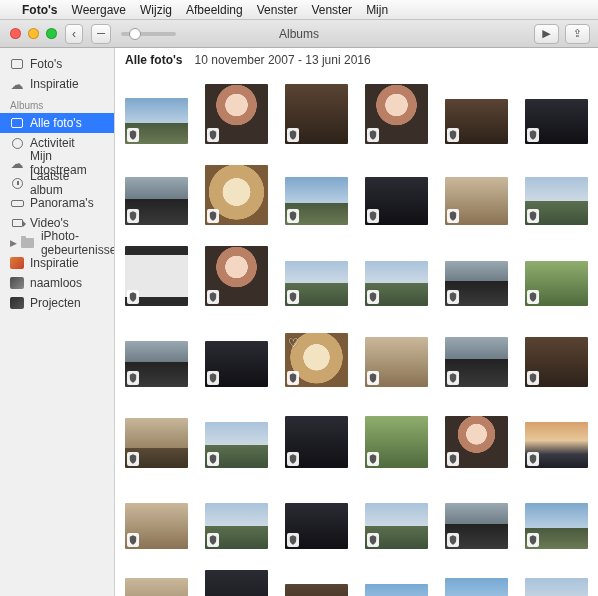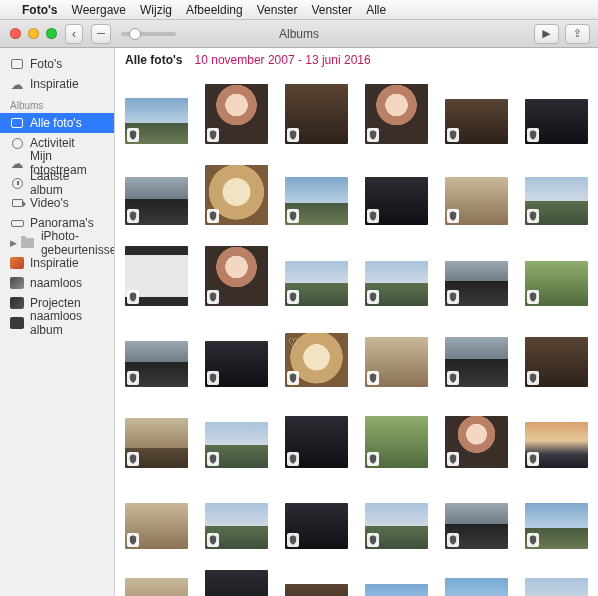--- a/index.html
+++ b/index.html
@@ -51,21 +51,21 @@
   .ic-thumb.a { background: linear-gradient(135deg,#e07b3a,#c0452a); }
   .ic-thumb.b { background: linear-gradient(135deg,#2a6bb0,#5fa7e0); }
   .ic-thumb.c { background: linear-gradient(135deg,#4a4a4a,#8a8a8a); }
   .ic-thumb.d { background: linear-gradient(135deg,#2d2d2d,#555); }
   .ic-thumb.e { background: #3a3a3a; }
 
   
   .content { flex: 1; background: #fff; display: flex; flex-direction: column; }
   .content-header { height: 24px; display: flex; align-items: center; gap: 12px; padding: 0 10px; font-size: 12px; }
   .content-header .title { font-weight: 600; color: #222; }
-  .content-header .daterange { color: #be185d; }
+  .content-header .daterange { color: #404040; }
 
   .grid-wrap { flex: 1; overflow: hidden; }
   .grid { display: grid; grid-template-columns: repeat(6, 63px); gap: 17px 17px; padding: 8px 10px; }
   .thumb { width: 63px; position: relative; display: flex; align-items: flex-end; justify-content: center; }
   .thumb .img { width: 100%; border-radius: 1px; position: relative; overflow: hidden; }
   .thumb .badge { position: absolute; left: 2px; bottom: 2px; width: 12px; height: 14px; background: rgba(255,255,255,0.92); border-radius: 2px; display: flex; align-items: center; justify-content: center; }
   .thumb .badge svg { width: 8px; height: 10px; }
   .thumb .fav { position: absolute; left: 3px; top: 3px; color: #fff; font-size: 12px; text-shadow: 0 0 2px rgba(0,0,0,0.8); }
 
   
@@ -88,21 +88,21 @@
 <body>
 
 <div class="menubar">
   <span class="apple"></span>
   <span class="appname">Foto's</span>
   <span>Weergave</span>
   <span>Wijzig</span>
   <span>Afbeelding</span>
   <span>Venster</span>
   <span>Venster</span>
-  <span>Alle</span>
+  <span>Mijn</span>
 </div>
 
 <div class="toolbar">
   <div class="traffic">
     <div class="dot close"></div>
     <div class="dot min"></div>
     <div class="dot max"></div>
   </div>
   <div class="tb-btn arrow">‹</div>
   <div class="tb-btn" style="padding:0 5px">
@@ -156,31 +156,31 @@
           <span>Mijn fotostream</span>
         </div>
         <div class="sb-item">
           <span class="ic">
             <span class="ic-clock"></span>
           </span>
           <span>Laatste album</span>
         </div>
         <div class="sb-item">
           <span class="ic">
+            <span class="ic-pano"></span>
+          </span>
+          <span>Panorama's</span>
+        </div>
+        <div class="sb-item">
+          <span class="ic">
             <span class="ic-video"></span>
           </span>
           <span>Video's</span>
         </div>
         <div class="sb-item">
-          <span class="ic">
-            <span class="ic-pano"></span>
-          </span>
-          <span>Panorama's</span>
-        </div>
-        <div class="sb-item">
           <span class="disclosure">▶</span>
           <span class="ic">
             <span class="ic-folder"></span>
           </span>
           <span>iPhoto-gebeurtenissen</span>
         </div>
         <div class="sb-item">
           <span class="ic">
             <span class="ic-thumb a"></span>
           </span>
@@ -190,26 +190,20 @@
           <span class="ic">
             <span class="ic-thumb c"></span>
           </span>
           <span>naamloos</span>
         </div>
         <div class="sb-item">
           <span class="ic">
             <span class="ic-thumb d"></span>
           </span>
           <span>Projecten</span>
-        </div>
-        <div class="sb-item">
-          <span class="ic">
-            <span class="ic-thumb e"></span>
-          </span>
-          <span>naamloos album</span>
         </div>
       </div>
   </div>
 
   <div class="content">
     <div class="content-header">
       <span class="title">Alle foto's</span>
       <span class="daterange">10 november 2007 - 13 juni 2016</span>
     </div>
     <div class="grid-wrap">

